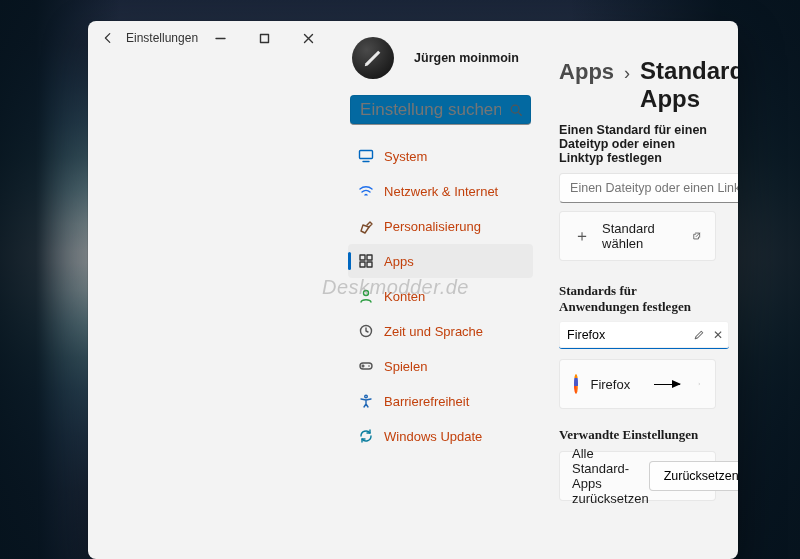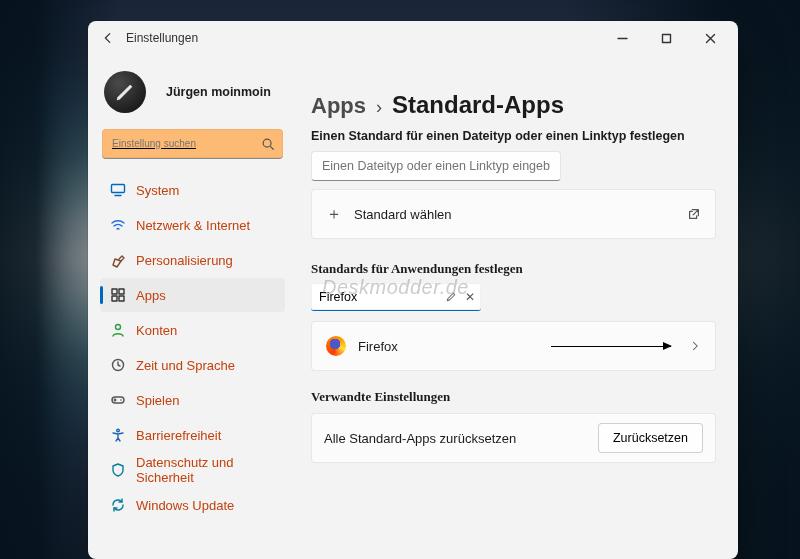--- a/index.html
+++ b/index.html
@@ -17,21 +17,21 @@
   .tree-left { left:0; background: linear-gradient(to right, rgba(5,18,28,0.95) 0%, rgba(5,18,28,0.9) 30%, rgba(5,18,28,0) 100%); }
   .tree-right { right:0; width:230px; background: linear-gradient(to left, rgba(5,18,28,0.95) 0%, rgba(5,18,28,0.88) 35%, rgba(5,18,28,0) 100%); }
 
   .window {
     position: absolute;
     left: 88px; top: 21px;
     width: 650px; height: 538px;
     background: #f3f3f3;
     border-radius: 8px;
     box-shadow: 0 18px 45px rgba(0,0,0,0.45), 0 0 0 1px rgba(0,0,0,0.08);
-    display: flex; flex-direction: column;
+    display: flex; flex-direction: row;
     overflow: hidden;
     color:#1b1b1b;
   }
 
   
   .titlebar { height: 34px; display:flex; align-items:center; padding:0 6px; font-size:12px; color:#333; }
   .tb-back { width:28px; height:28px; display:flex; align-items:center; justify-content:center; border-radius:4px; }
   .tb-title { margin-left:4px; }
   .tb-spacer { flex:1; }
   .tb-btn { width:44px; height:30px; display:flex; align-items:center; justify-content:center; }
@@ -41,23 +41,22 @@
   
   .sidebar { width:205px; padding:10px 8px 10px 12px; display:flex; flex-direction:column; }
   .profile { display:flex; align-items:center; gap:20px; padding:6px 4px 14px 4px; }
   .avatar { width:42px; height:42px; border-radius:50%; background:radial-gradient(circle at 35% 30%, #4a4a4a, #0c0c0c); display:flex; align-items:center; justify-content:center; }
   .avatar svg { width:22px; height:22px; }
   .profile-name { font-size:12.5px; font-weight:600; }
 
   .search { position:relative; margin:2px 2px 10px 2px; }
   .search input {
     width:100%; height:30px; border:none; border-bottom:1.5px solid #8a8a8a;
-    background:#fdba74; border-radius:4px; padding:0 30px 0 10px; font-size:10px;
+    background:#0369a1; border-radius:4px; padding:0 30px 0 10px; font-size:17px;
     box-shadow: inset 0 0 0 1px rgba(0,0,0,0.05);
-    text-decoration: underline;
   }
   .search .icon { position:absolute; right:8px; top:50%; transform:translateY(-50%); width:14px; height:14px; color:#555; }
 
   .nav { display:flex; flex-direction:column; gap:1px; margin-top:4px; }
   .nav-item {
     display:flex; align-items:center; gap:10px;
     height:34px; padding:0 10px; border-radius:4px;
     font-size:13px; color:#c2410c; cursor:default;
   }
   .nav-item.active { background:#eaeaea; position:relative; }
@@ -255,28 +254,20 @@
               <svg width="16" height="16" viewBox="0 0 16 16">
                 <circle class="stroke" cx="8" cy="3.5" r="1.3"></circle>
                 <path class="stroke" d="M3 6l5 1 5-1M8 7v4M8 11l-2 3M8 11l2 3"></path>
               </svg>
             </span>
             <span>Barrierefreiheit</span>
           </div>
           <div class="nav-item">
             <span class="nav-ico" style="color:#0a7d9e">
               <svg width="16" height="16" viewBox="0 0 16 16">
-                <path class="stroke" d="M8 2l5 2v4c0 3-2 5-5 6-3-1-5-3-5-6V4l5-2z"></path>
-              </svg>
-            </span>
-            <span>Datenschutz und Sicherheit</span>
-          </div>
-          <div class="nav-item">
-            <span class="nav-ico" style="color:#0a7d9e">
-              <svg width="16" height="16" viewBox="0 0 16 16">
                 <path class="stroke" d="M3 8a5 5 0 0 1 9-3M13 8a5 5 0 0 1-9 3"></path>
                 <path class="stroke" d="M12 2v3h-3M4 14v-3h3"></path>
               </svg>
             </span>
             <span>Windows Update</span>
           </div>
         </div>
     </div>
 
     <div class="main">

